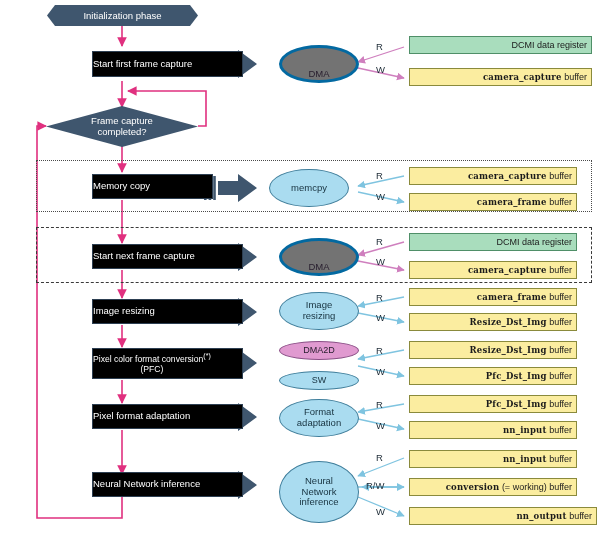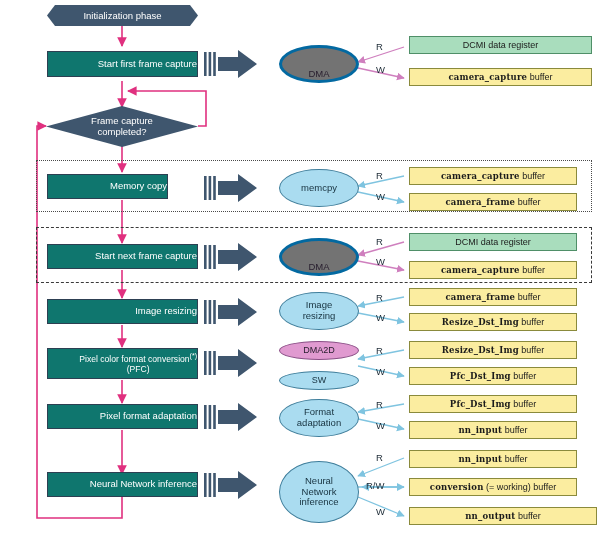--- a/index.html
+++ b/index.html
@@ -17,30 +17,31 @@
   }
   svg.layer{
     position:absolute;
     left:0; top:0;
     width:600px; height:534px;
     pointer-events:none;
   }
   
   .pbox{
     position:absolute;
-    background:#0f766e;
+    background:#000000;
     border:1px solid #2d3f52;
     color:#ffffff;
     font-size:9.5px;
     display:flex;
     align-items:center;
-    justify-content:flex-end;
+    justify-content:flex-start;
     text-align:center;
     line-height:1.15;
     box-sizing:border-box;
+    margin-left:45px;
   }
   .hexbox{
     position:absolute;
     background:#3f566e;
     color:#ffffff;
     font-size:9.5px;
     display:flex;
     align-items:center;
     justify-content:center;
     text-align:left;
@@ -75,21 +76,21 @@
   }
   .ell-pink{ background:#737373; border:3px solid #0369a1; color:#2a2030;align-items:flex-end;}
   .ell-pink2{ background:#e09ad0; border:1px solid #8a4f86; color:#2a2030;}
   .ell-blue{ background:#aadcf0; border:1px solid #3f7e9b; color:#17323f;}
   
   .buf{
     position:absolute;
     box-sizing:border-box;
     display:flex;
     align-items:center;
-    justify-content:center;
+    justify-content:flex-end;
     font-size:9px;
     border:1px solid #8a8a3c;
     background:#fbeda0;
     color:#1b1b1b;
     white-space:nowrap;
     padding:0 4px;
   }
   .buf.green{ background:#a9ddbd; border:1px solid #4f8f68;}
   .mono{
     font-family:"DejaVu Serif", serif;
@@ -276,21 +277,21 @@
   </div>
 
   <div class="pbox" style="left:47px; top:472px; width:151px; height:25px;">
     <span>Neural Network inference</span>
   </div>
 
   <div class="ell ell-pink" style="left:279px; top:45px; width:80px; height:38px;">
     <span>DMA</span>
   </div>
 
-  <div class="ell ell-blue" style="left:279px; top:169px; width:80px; height:38px;">
+  <div class="ell ell-blue" style="left:269px; top:169px; width:80px; height:38px;">
     <span>memcpy</span>
   </div>
 
   <div class="ell ell-pink" style="left:279px; top:238px; width:80px; height:38px;">
     <span>DMA</span>
   </div>
 
   <div class="ell ell-blue" style="left:279px; top:292px; width:80px; height:38px;">
     <span>Image<br>resizing</span>
   </div>

